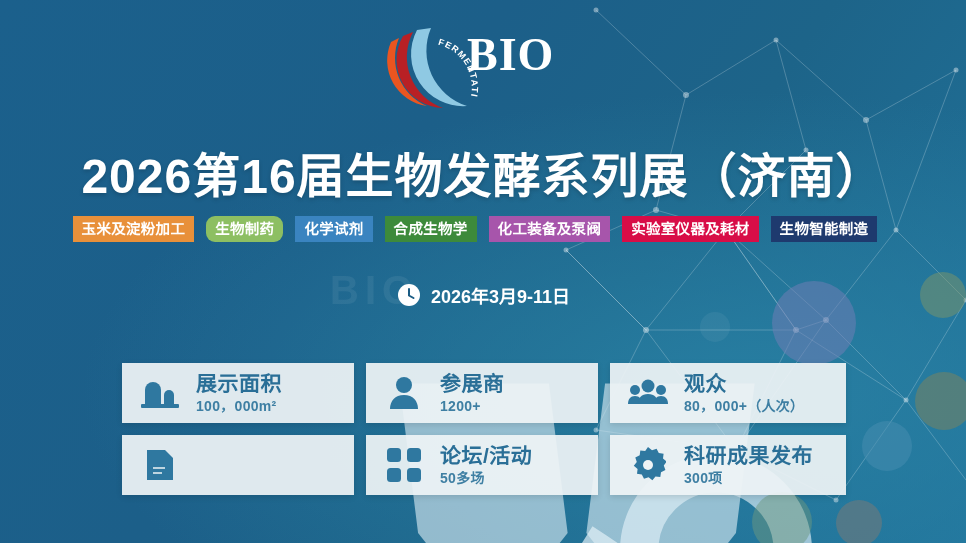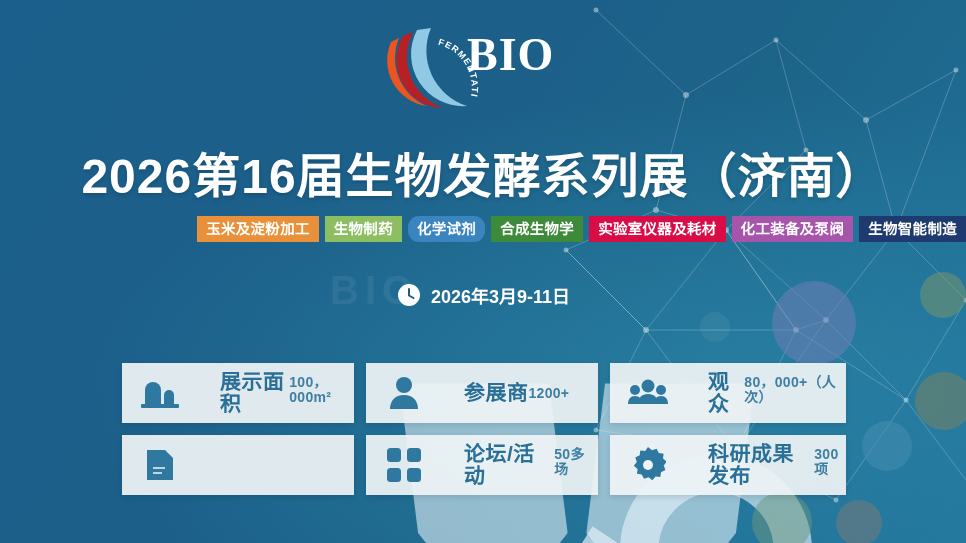--- a/index.html
+++ b/index.html
@@ -40,22 +40,22 @@
     font-size:46px;font-weight:bold;color:#ffffff;letter-spacing:1px;line-height:1;
   }
   
   .title{
     position:absolute;left:0;right:0;top:137px;text-align:center;
     font-size:48px;font-weight:bold;color:#ffffff;letter-spacing:1px;
     text-shadow:0 2px 4px rgba(0,0,0,0.18);white-space:nowrap;
   }
   
   .tags{
-    position:absolute;left:0;right:0;top:216px;
-    display:flex;justify-content:flex-end;align-items:stretch;gap:6px;
+    position:absolute;left:0;right:16px;top:216px;
+    display:flex;justify-content:center;align-items:stretch;gap:12px;
   }
   .tag{
     height:26px;line-height:26px;padding:0 9px;
     font-size:14.5px;font-weight:bold;color:#ffffff;white-space:nowrap;
     letter-spacing:0.3px;
   }
   
   .meta{
     position:absolute;left:0;right:0;top:282px;
     display:flex;justify-content:center;align-items:center;gap:72px;
@@ -68,21 +68,21 @@
     position:absolute;left:122px;top:363px;width:724px;
     display:grid;grid-template-columns:232px 232px 236px;
     column-gap:12px;row-gap:12px;
   }
   .card{
     height:60px;background:rgba(238,243,245,0.93);
     display:flex;align-items:center;padding-left:18px;gap:16px;
     box-shadow:0 2px 6px rgba(0,0,0,0.12);
   }
   .card-ico{width:40px;height:40px;display:flex;align-items:center;justify-content:center;color:#2f78a0;flex:none;}
-  .card-txt{display:flex;flex-direction:row;justify-content:center;line-height:1.05;margin-left:24px;}
+  .card-txt{display:flex;flex-direction:column;justify-content:center;line-height:1.05;}
   .card-title{font-size:21px;font-weight:bold;color:#2a6f97;letter-spacing:0.5px;}
   .card-sub{font-size:14px;font-weight:bold;color:#3e7fa3;margin-top:4px;letter-spacing:0.3px;}
 </style>
 </head>
 <body>
 
 <div class="poster">
 
   <div class="bg-net">
     <svg viewBox="0 0 430 543" xmlns="http://www.w3.org/2000/svg">
@@ -182,25 +182,25 @@
         </text>
       </svg>
       <div class="logo-text">BIO</div>
     </div>
   </div>
 
   <div class="title">2026第16届生物发酵系列展（济南）</div>
 
   <div class="tags">
       <div class="tag" style="background: rgb(232, 144, 58);">玉米及淀粉加工</div>
-      <div class="tag" style="background: rgb(141, 191, 98);">生物制药</div>
-      <div class="tag" style="background: rgb(58, 132, 192); border-radius: 11px;">化学试剂</div>
+      <div class="tag" style="background: rgb(141, 191, 98); border-radius: 9px;">生物制药</div>
+      <div class="tag" style="background: rgb(58, 132, 192);">化学试剂</div>
       <div class="tag" style="background: rgb(61, 138, 59);">合成生物学</div>
+      <div class="tag" style="background: rgb(167, 85, 171);">化工装备及泵阀</div>
       <div class="tag" style="background: rgb(216, 13, 71);">实验室仪器及耗材</div>
-      <div class="tag" style="background: rgb(167, 85, 171);">化工装备及泵阀</div>
       <div class="tag" style="background: rgb(30, 58, 110);">生物智能制造</div>
     </div>
 
   <div class="meta">
     <div class="meta-item">
       <span class="meta-ico">
         <svg width="24" height="24" viewBox="0 0 24 24">
           <circle cx="12" cy="12" r="11" fill="#ffffff"></circle>
           <path d="M12 6 V12.5 L16.5 15" stroke="#1b5c84" stroke-width="2" fill="none" stroke-linecap="round"></path>
         </svg>

